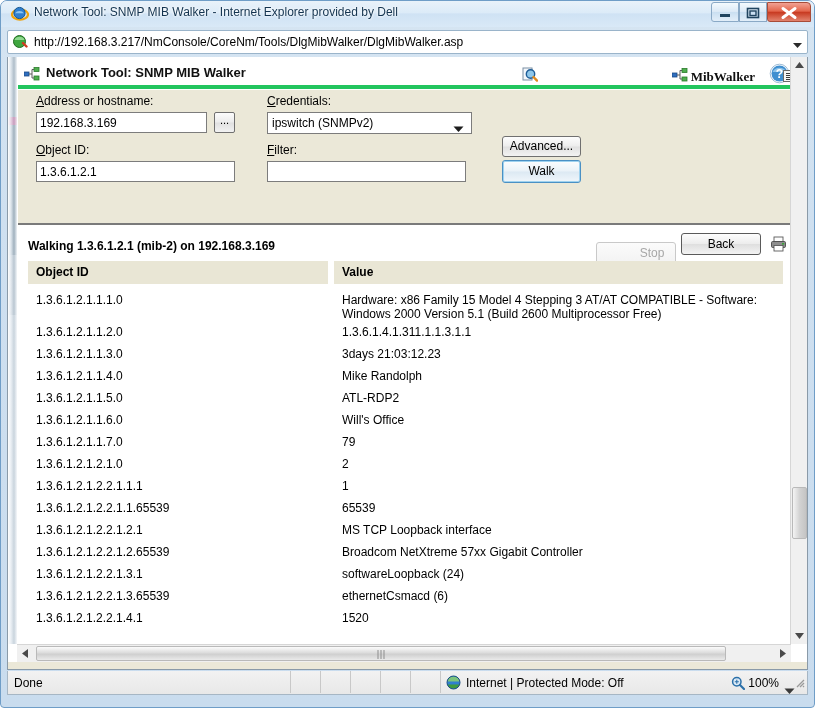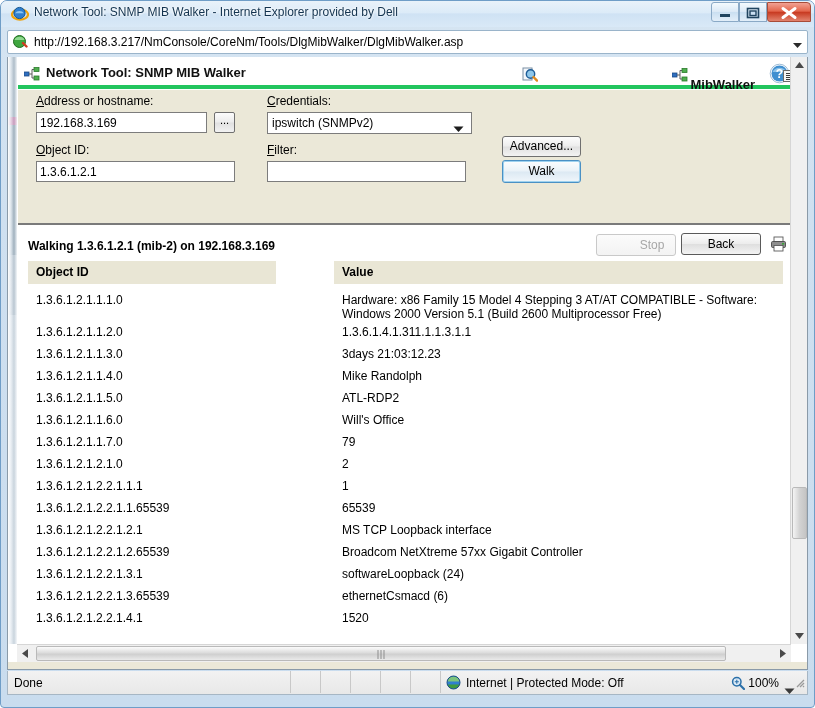--- a/index.html
+++ b/index.html
@@ -109,23 +109,23 @@
     white-space: nowrap;
   }
   #app-title-icon { position: absolute; left: 6px; top: 8px; }
   #link-mfe {
     position: absolute; right: 167px; top: 7px;
     font-size: 12px; color: #00399c; text-decoration: underline;
     cursor: pointer; white-space: nowrap; margin-top: 48px;
   }
   #icon-mfe { position: absolute; right: 262px; top: 8px; }
   #link-mw {
-    position: absolute; right: 45px; top: 18px;
+    position: absolute; right: 45px; top: 10px;
     font-size: 13px; font-weight: bold; color: #111;
-    white-space: nowrap; cursor: pointer;
+    white-space: nowrap; cursor: pointer; font-family: Liberation Serif, serif;
   }
   #icon-mw { position: absolute; right: 112px; top: 9px; }
   #help-btn { position: absolute; right: 10px; top: 4px; cursor: pointer; }
 
   
   #form-panel {
     position: absolute; left: 10px; top: 33px;
     width: 782px; height: 135px;
     background: #ebe8d8;
     border-bottom: 2px solid #7a7a7a;
@@ -187,21 +187,21 @@
     position: absolute; left: 10px; top: 170px;
     width: 782px; height: 417px;
     background: #ffffff;
   }
   #walk-status {
     position: absolute; left: 10px; top: 12px;
     font-size: 12px; font-weight: bold; color: #000;
     white-space: nowrap;
   }
   #btn-stop {
-    left: 578px; top: 7px; width: 80px; height: 22px; line-height: 20px;
+    left: 578px; top: 15px; width: 80px; height: 22px; line-height: 20px;
     color: #a7a7a7;
     border: 1px solid #c9c9c9;
     background: linear-gradient(to bottom,#fbfbfb 0%,#f3f3f3 100%);
     padding-left: 32px;
   }
   #btn-back {
     left: 663px; top: 6px; width: 80px; height: 22px; line-height: 20px;
     border: 1px solid #5a5a5a;
     background: linear-gradient(to bottom,#fdfdfd 0%,#ededed 48%,#dfdfdf 52%,#f3f3f3 100%);
   }
@@ -211,21 +211,21 @@
   #tbl-head {
     position: absolute; left: 10px; top: 34px;
     width: 755px; height: 23px;
   }
   .thcell {
     position: absolute; top: 0; height: 23px;
     background: #e9e6d5;
     font-size: 12px; font-weight: bold; color: #000;
     line-height: 22px; padding-left: 8px;
   }
-  #th-oid   { left: 0px;   width: 248px; }
+  #th-oid   { left: 0px;   width: 300px; }
   #th-value { left: 306px; width: 449px; }
 
   #tbl-body {
     position: absolute; left: 10px; top: 57px;
     width: 755px; height: 346px;
     overflow: hidden;
   }
   .trow { position: relative; width: 755px; }
   .tc-oid {
     position: absolute; left: 8px; top: 0;

